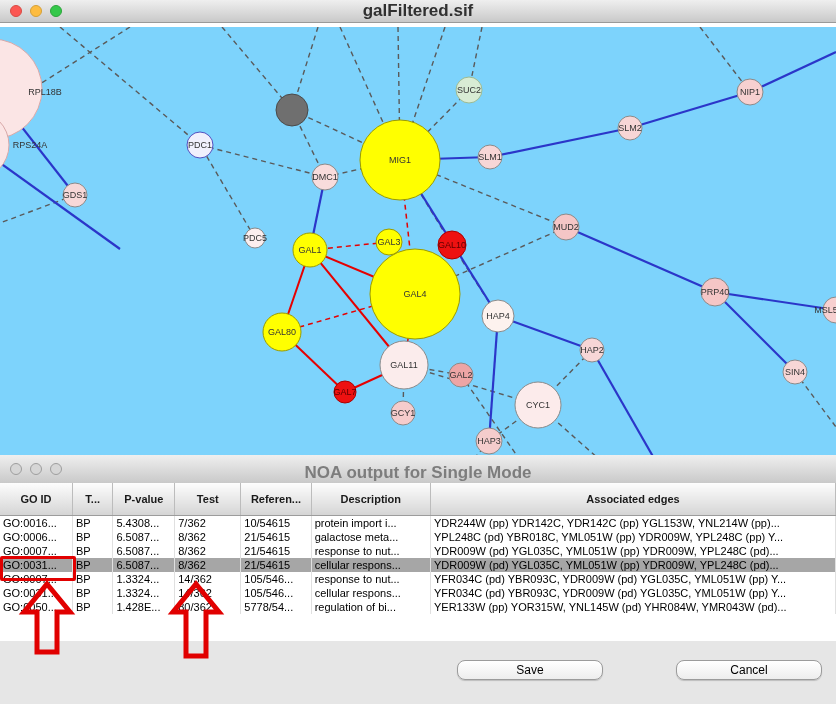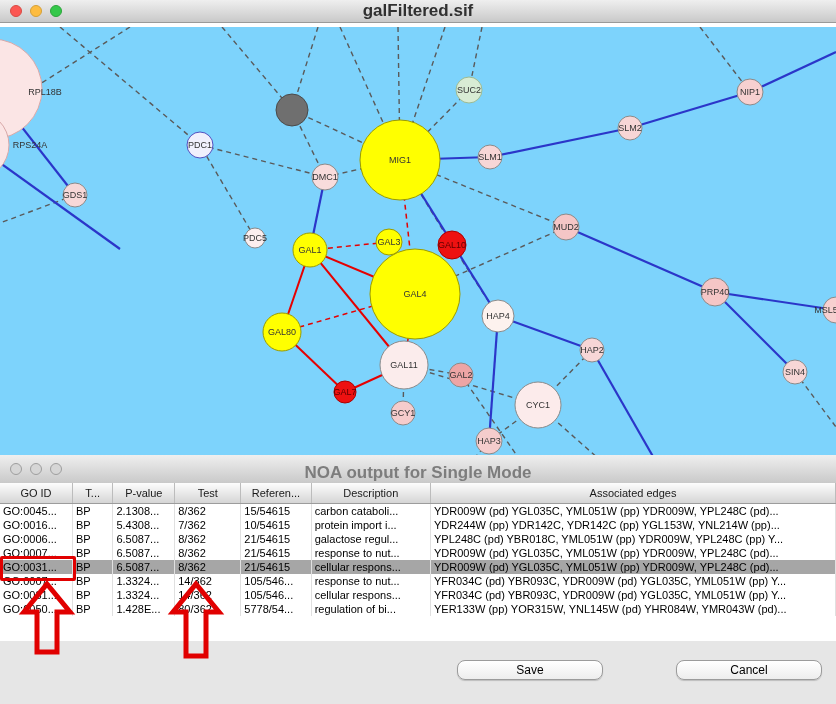--- a/index.html
+++ b/index.html
@@ -27,24 +27,24 @@
   .light.yellow{background:#fdbc40;border:1px solid #d5a037;}
   .light.green{background:#34c84a;border:1px solid #2ca53b;}
   .light.off{background:#d6d6d6;border:1px solid #9e9e9e;}
   
   .graph-area{position:absolute;top:27px;left:0;width:836px;height:489px;background:#7dd3fc;overflow:hidden;}
   .graph-area svg text{font-family:"Liberation Sans",sans-serif;font-size:9px;}
   
   .table-wrap{position:absolute;top:28px;left:0;width:836px;height:158px;background:#ffffff;overflow:hidden;}
   table{border-collapse:collapse;table-layout:fixed;width:836px;font-size:11px;}
   thead th{
-    height:20px;font-weight:normal;text-align:center;font-size:11px;color:#1a1a1a;
+    height:20px;font-weight:bold;text-align:center;font-size:11px;color:#1a1a1a;
     background:linear-gradient(#fdfdfd,#d5d5d5);
     border-right:1px solid #bcbcbc;border-bottom:1px solid #9c9c9c;
-    overflow:hidden;white-space:nowrap;padding:4px 2px;box-sizing:border-box;
+    overflow:hidden;white-space:nowrap;padding:10px 2px;box-sizing:border-box;
   }
   tbody td{
     height:14px;line-height:14px;padding:0 3px;color:#000;
     border-right:1px solid #e0e0e0;
     overflow:hidden;white-space:nowrap;box-sizing:border-box;
   }
   tbody tr.selected td{background:#a6a6a6;}
   
   .button-bar{position:absolute;top:205px;right:14px;display:flex;gap:73px;}
   .mac-btn{
@@ -207,44 +207,35 @@
             <th style="width: 38px;">T...</th>
             <th style="width: 58px;">P-value</th>
             <th style="width: 62px;">Test</th>
             <th style="width: 66px; margin-left: 11px;">Referen...</th>
             <th style="width: 112px; margin-left: 48px;">Description</th>
             <th style="width: 380px;">Associated edges</th>
           </tr>
         </thead>
       <tbody>
           <tr>
-            <td>GO:0045...</td>
-            <td>BP</td>
-            <td>2.1308...</td>
-            <td>8/362</td>
-            <td>15/54615</td>
-            <td>carbon cataboli...</td>
-            <td>YDR009W (pd) YGL035C, YML051W (pp) YDR009W, YPL248C (pd)...</td>
-          </tr>
-          <tr>
             <td>GO:0016...</td>
             <td>BP</td>
             <td>5.4308...</td>
             <td>7/362</td>
             <td>10/54615</td>
             <td>protein import i...</td>
             <td>YDR244W (pp) YDR142C, YDR142C (pp) YGL153W, YNL214W (pp)...</td>
           </tr>
           <tr>
             <td>GO:0006...</td>
             <td>BP</td>
             <td>6.5087...</td>
             <td>8/362</td>
             <td>21/54615</td>
-            <td>galactose regul...</td>
+            <td>galactose meta...</td>
             <td>YPL248C (pd) YBR018C, YML051W (pp) YDR009W, YPL248C (pp) Y...</td>
           </tr>
           <tr>
             <td>GO:0007...</td>
             <td>BP</td>
             <td>6.5087...</td>
             <td>8/362</td>
             <td>21/54615</td>
             <td>response to nut...</td>
             <td>YDR009W (pd) YGL035C, YML051W (pp) YDR009W, YPL248C (pd)...</td>

